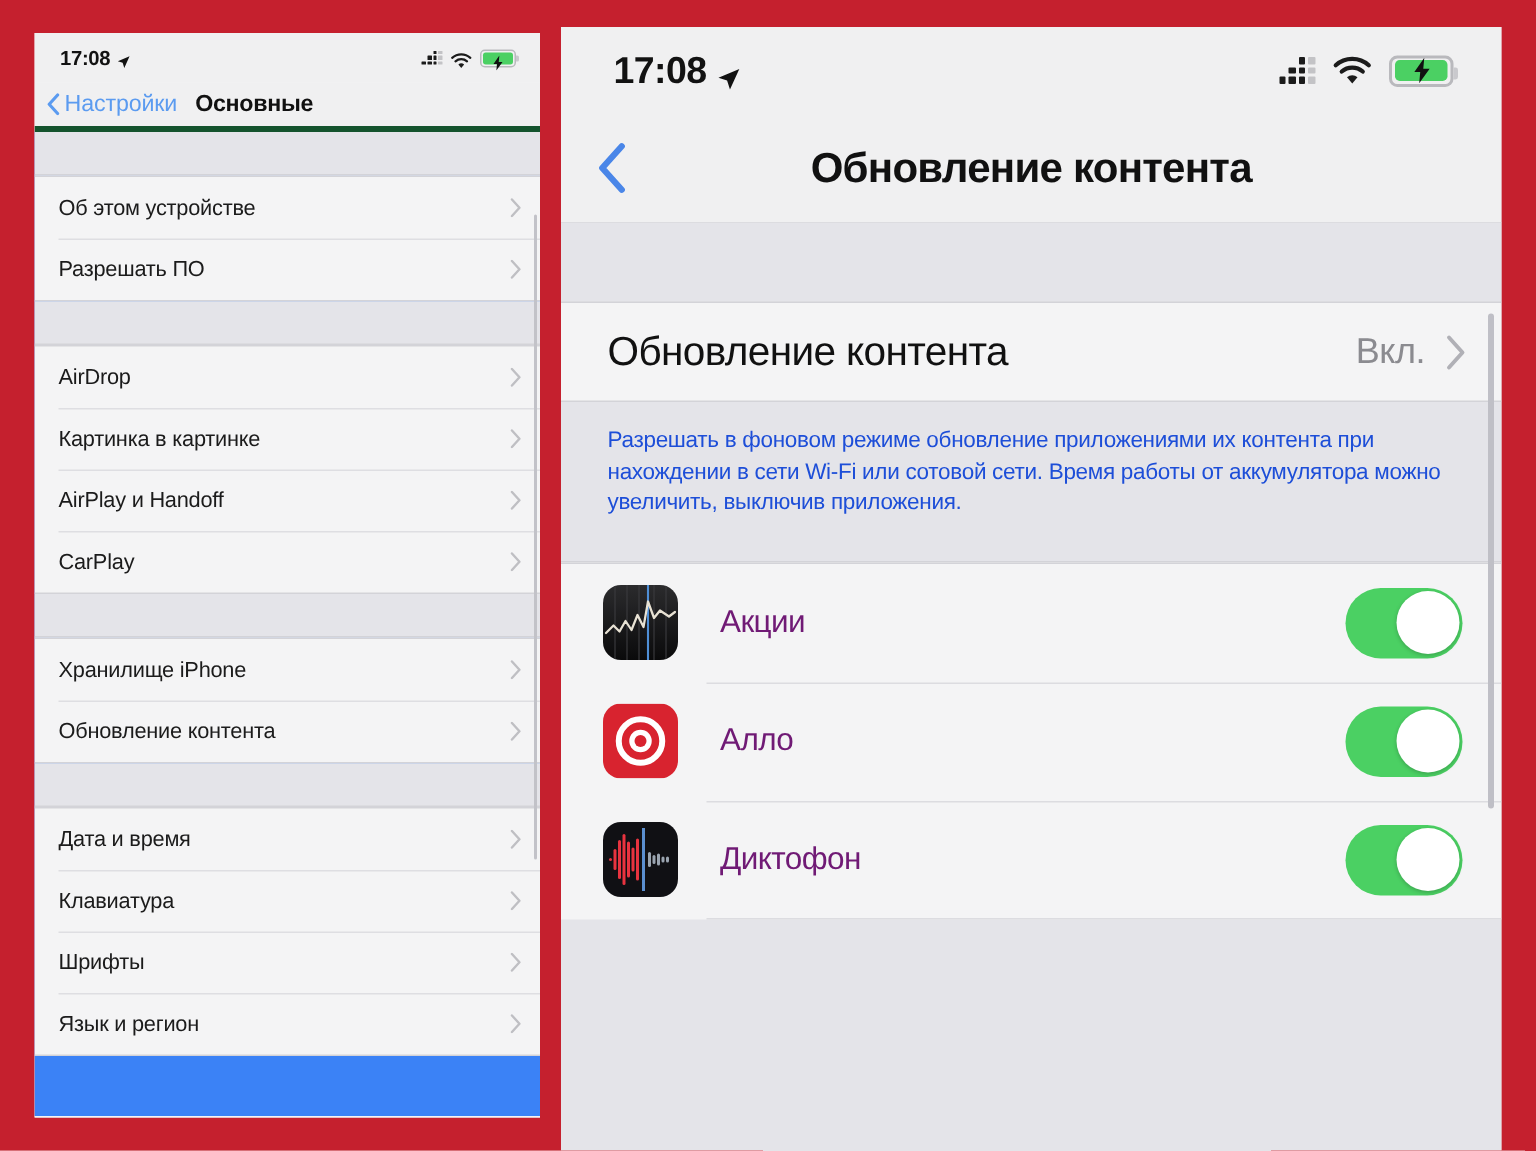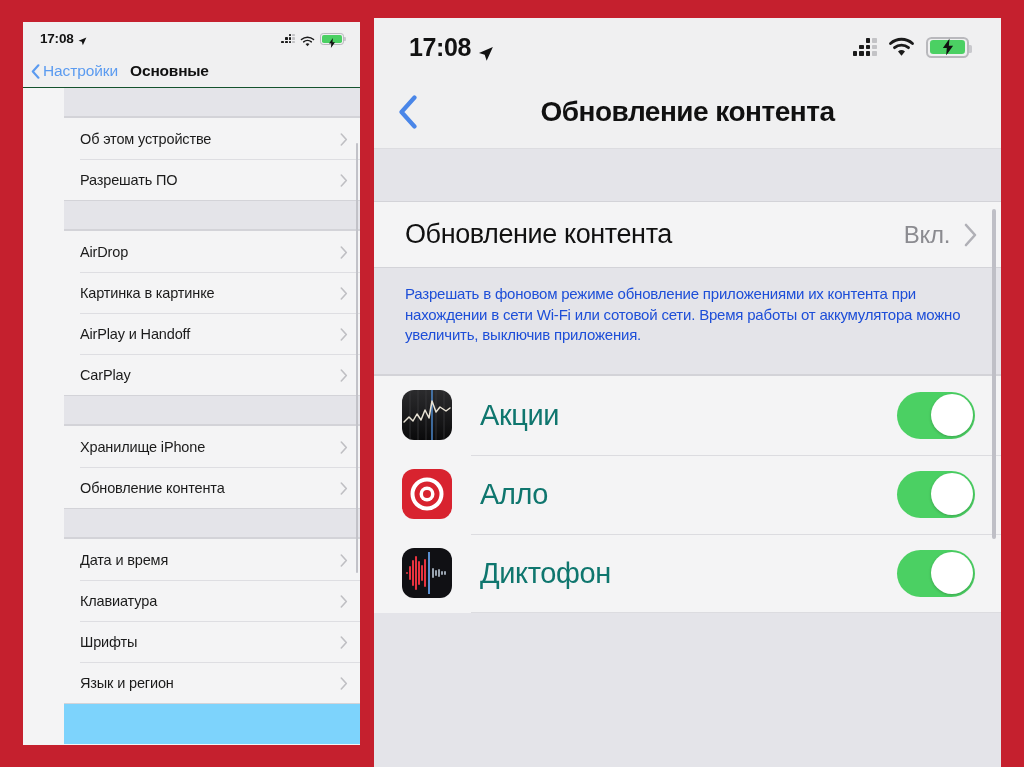--- a/index.html
+++ b/index.html
@@ -101,21 +101,21 @@
     width:8px; height:10px;
   }
 
   .l-navbar {
     height: 33px;
     background: #f0f0f1;
     display: flex;
     align-items: center;
     padding: 0 0 0 8px;
     box-sizing: border-box;
-    border-bottom: 1px solid #14532d;
+    border-bottom: 4px solid #14532d;
   }
   .l-back {
     display: flex;
     align-items: center;
     gap: 3px;
     color: #5b9bf0;
     font-size: 15.5px;
     letter-spacing: -0.1px;
   }
   .l-chev {
@@ -126,22 +126,21 @@
     font-weight: bold;
     color: #111;
     margin-left: 12px;
     letter-spacing: -0.2px;
   }
 
   .l-scroll {
     position: relative;
     height: 656px;
     overflow: hidden;
-    background: #7dd3fc;
-    margin-left: 41px;
+    background: #3b82f6;
   }
   .l-gap {
     background: #e4e4e9;
     height: 28px;
     border-bottom: 1px solid #d3d3d8;
   }
   .l-group {
     background: #f4f4f5;
     border-top: 1px solid #d3d3d8;
     border-bottom: 1px solid #d3d3d8;
@@ -364,22 +363,22 @@
     background: #dcdce0;
   }
   .app-icon {
     width: 50px; height: 50px;
     border-radius: 12px;
     flex: 0 0 auto;
     overflow: hidden;
     position: relative;
   }
   .app-label {
-    font-size: 29px;
-    color: #0f766e;
+    font-size: 21px;
+    color: #701a75;
     margin-left: 28px;
     letter-spacing: -0.4px;
     flex: 1 1 auto;
   }
   .toggle {
     width: 78px; height: 47px;
     border-radius: 24px;
     background: #4bd063;
     position: relative;
     flex: 0 0 auto;

